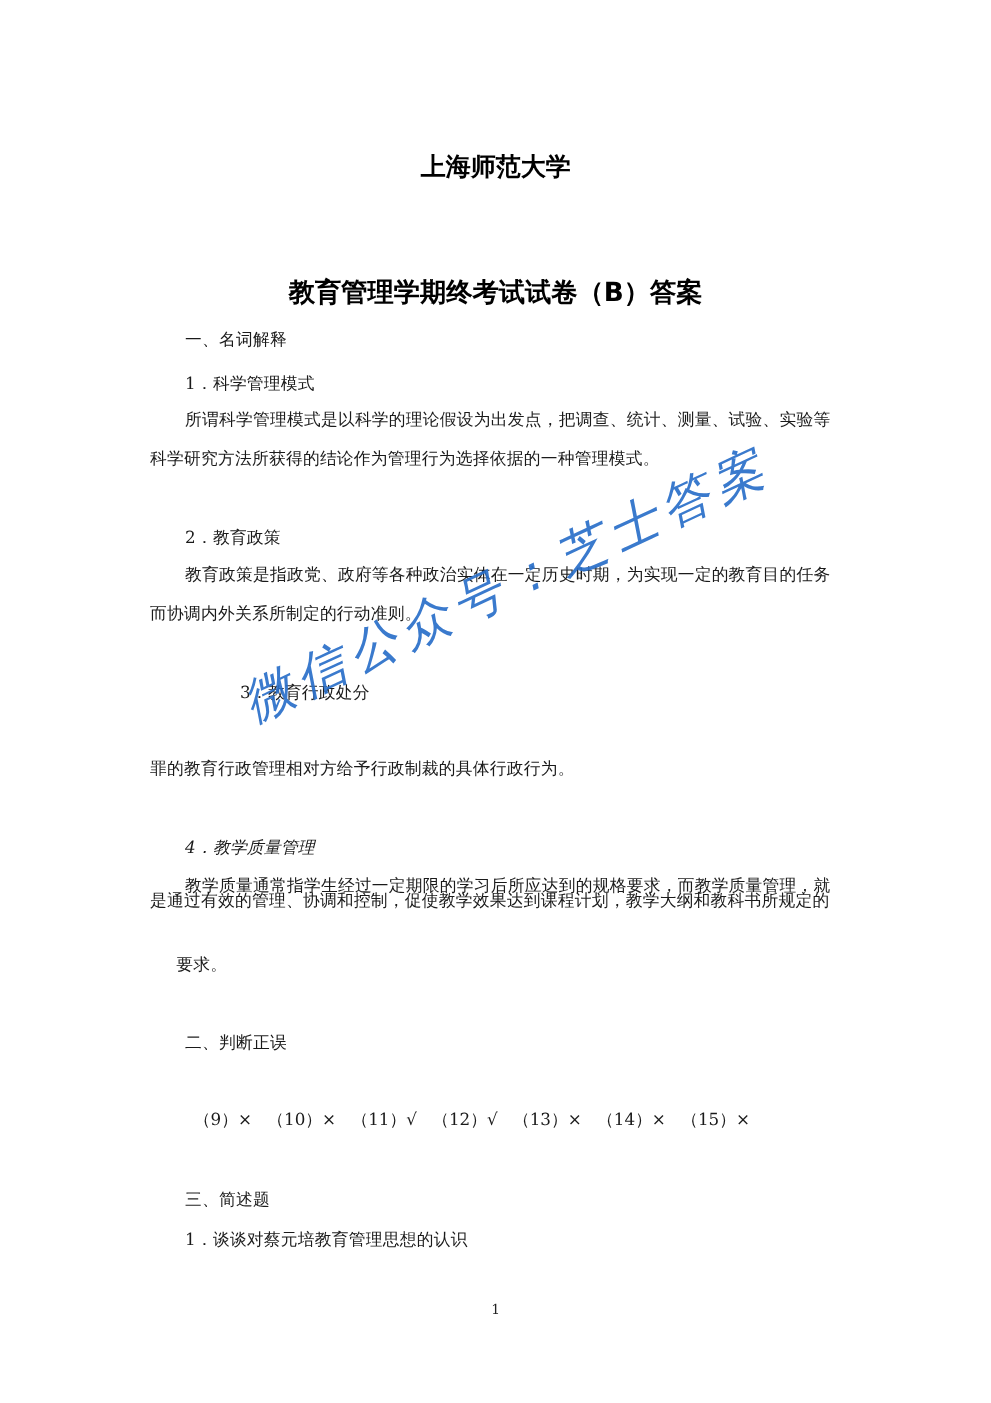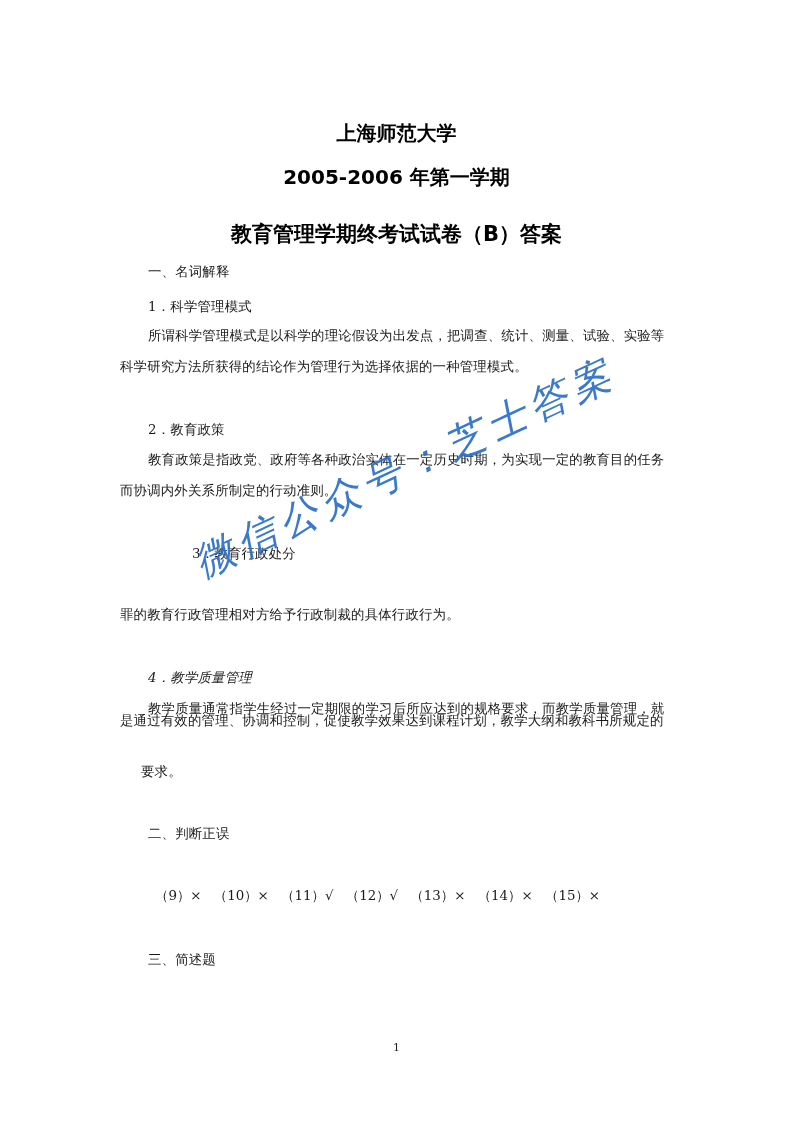--- a/index.html
+++ b/index.html
@@ -18,21 +18,20 @@
   .watermark { position: absolute; left: 185px; top: 540px; width: 440px;
                transform: rotate(-25deg); transform-origin: left top;
                font-family: "DejaVu Serif", serif; font-size: 40px; color: #2a6fc9;
                font-style: italic; letter-spacing: 6px; white-space: nowrap; opacity: 0.92; }
 </style>
 </head>
 <body>
 
 <div class="page">
   <div class="title t1">上海师范大学</div>
-  <div class="title t2">2005-2006 年第一学期</div>
   <div class="title t3">教育管理学期终考试试卷（B）答案</div>
 
   <div class="line" style="top:263px;left:148px;">一、名词解释</div>
 
   <div class="line" style="top:298px;left:148px;">1．科学管理模式</div>
   <div class="line" style="top:327px;left:148px;">所谓科学管理模式是以科学的理论假设为出发点，把调查、统计、测量、试验、实验等</div>
   <div class="line" style="top:358px;left:120px;">科学研究方法所获得的结论作为管理行为选择依据的一种管理模式。</div>
 
   <div class="line" style="top:421px;left:148px;">2．教育政策</div>
   <div class="line" style="top:451px;left:148px;">教育政策是指政党、政府等各种政治实体在一定历史时期，为实现一定的教育目的任务</div>
@@ -52,17 +51,18 @@
     <span>（9）×</span>
     <span>（10）×</span>
     <span>（11）√</span>
     <span>（12）√</span>
     <span>（13）×</span>
     <span>（14）×</span>
     <span>（15）×</span>
   </div>
 
   <div class="line" style="top:951px;left:148px;">三、简述题</div>
+  <div class="line" style="top:983px;left:148px;">1．谈谈对蔡元培教育管理思想的认识</div>
 
   <div class="pagenum">1</div>
 
   <div class="watermark">微信公众号：芝士答案</div>
 </div>
 
 </body></html>

